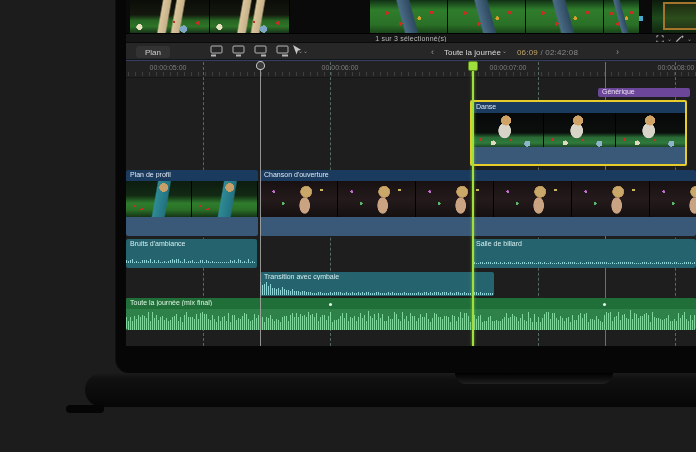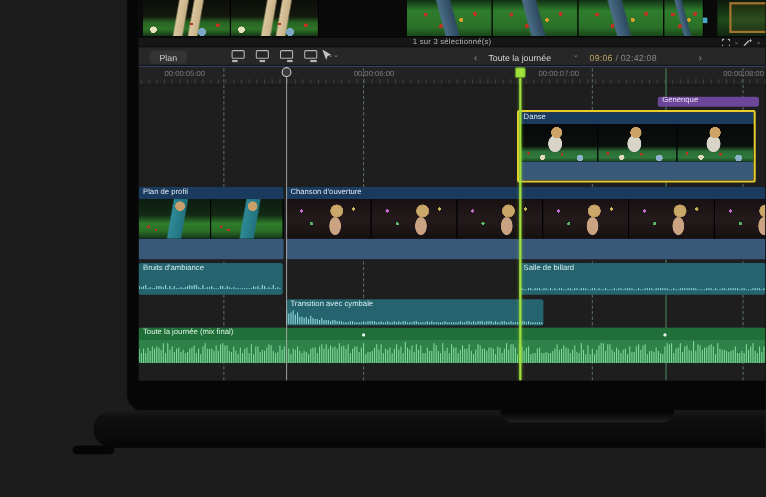--- a/index.html
+++ b/index.html
@@ -57,21 +57,21 @@
   
   .toolbar{position:absolute;left:0;top:42px;width:570px;height:18px;background:var(--c-toolbar-bg);
     border-top:1px solid #0a0a0a;border-bottom:1px solid #14141c;display:flex;align-items:center}
   .index-btn{position:absolute;left:10px;top:3px;height:12px;padding:0 9px;background:#333;border-radius:3px;
     display:flex;align-items:center;font-size:8px;color:var(--c-toolbar-text)}
   .edit-group{position:absolute;left:84px;top:2px;display:flex;align-items:center;gap:9px}
   .tool-group{position:absolute;left:166px;top:2px;display:flex;align-items:center;gap:2px}
   .chev{font-size:6px;color:#8f8f8f;line-height:6px}
   .dash-center{position:absolute;left:305px;top:0;height:18px;display:flex;align-items:center;gap:10px}
   .nav-arrow{font-size:9px;color:#9a9a9a}
-  .project-name{font-size:8px;color:#d6d6d6;display:flex;align-items:flex-start;gap:20px}
+  .project-name{font-size:8px;color:#d6d6d6;display:flex;align-items:flex-start;gap:1px}
   .timecode{font-size:8px;letter-spacing:.2px}
   .tc-cur{color:var(--c-gold)} .tc-rest{color:#8a8a8a}
   
   .ruler{position:absolute;left:0;top:60px;width:570px;height:18px;background:var(--c-ruler-bg);
     border-top:1px solid var(--c-ruler-topline);border-bottom:1px solid #161616}
   .ruler-label{position:absolute;top:3px;transform:translateX(-50%);font-size:7px;color:var(--c-ruler-text);white-space:nowrap}
   .ruler-ticks{position:absolute;left:0;bottom:1px;width:570px;height:5px}
   .ruler-ticks i{position:absolute;bottom:0;width:1px;height:4px;background:var(--c-ruler-tick)}
   
   .timeline{position:absolute;left:0;top:78px;width:570px;height:268px;background:var(--c-timeline-bg)}
@@ -203,21 +203,21 @@
             </svg>
           <span class="chev">⌄</span>
         </div>
         <div class="dash-center">
           <span class="nav-arrow">‹</span>
           <span class="project-name">
             <span>Toute la journée</span>
             <span class="chev">⌄</span>
           </span>
           <span class="timecode">
-            <span class="tc-cur">09:06</span>
+            <span class="tc-cur">06:09</span>
             <span class="tc-rest">/</span>
             <span class="tc-rest">02:42:08</span>
           </span>
           <span class="nav-arrow" style="margin-left:28px">›</span>
         </div>
       </div>
 
       <div class="ruler">
         <span class="ruler-label" style="left:42px">00:00:05:00</span>
         <span class="ruler-label" style="left:214px">00:00:06:00</span>

